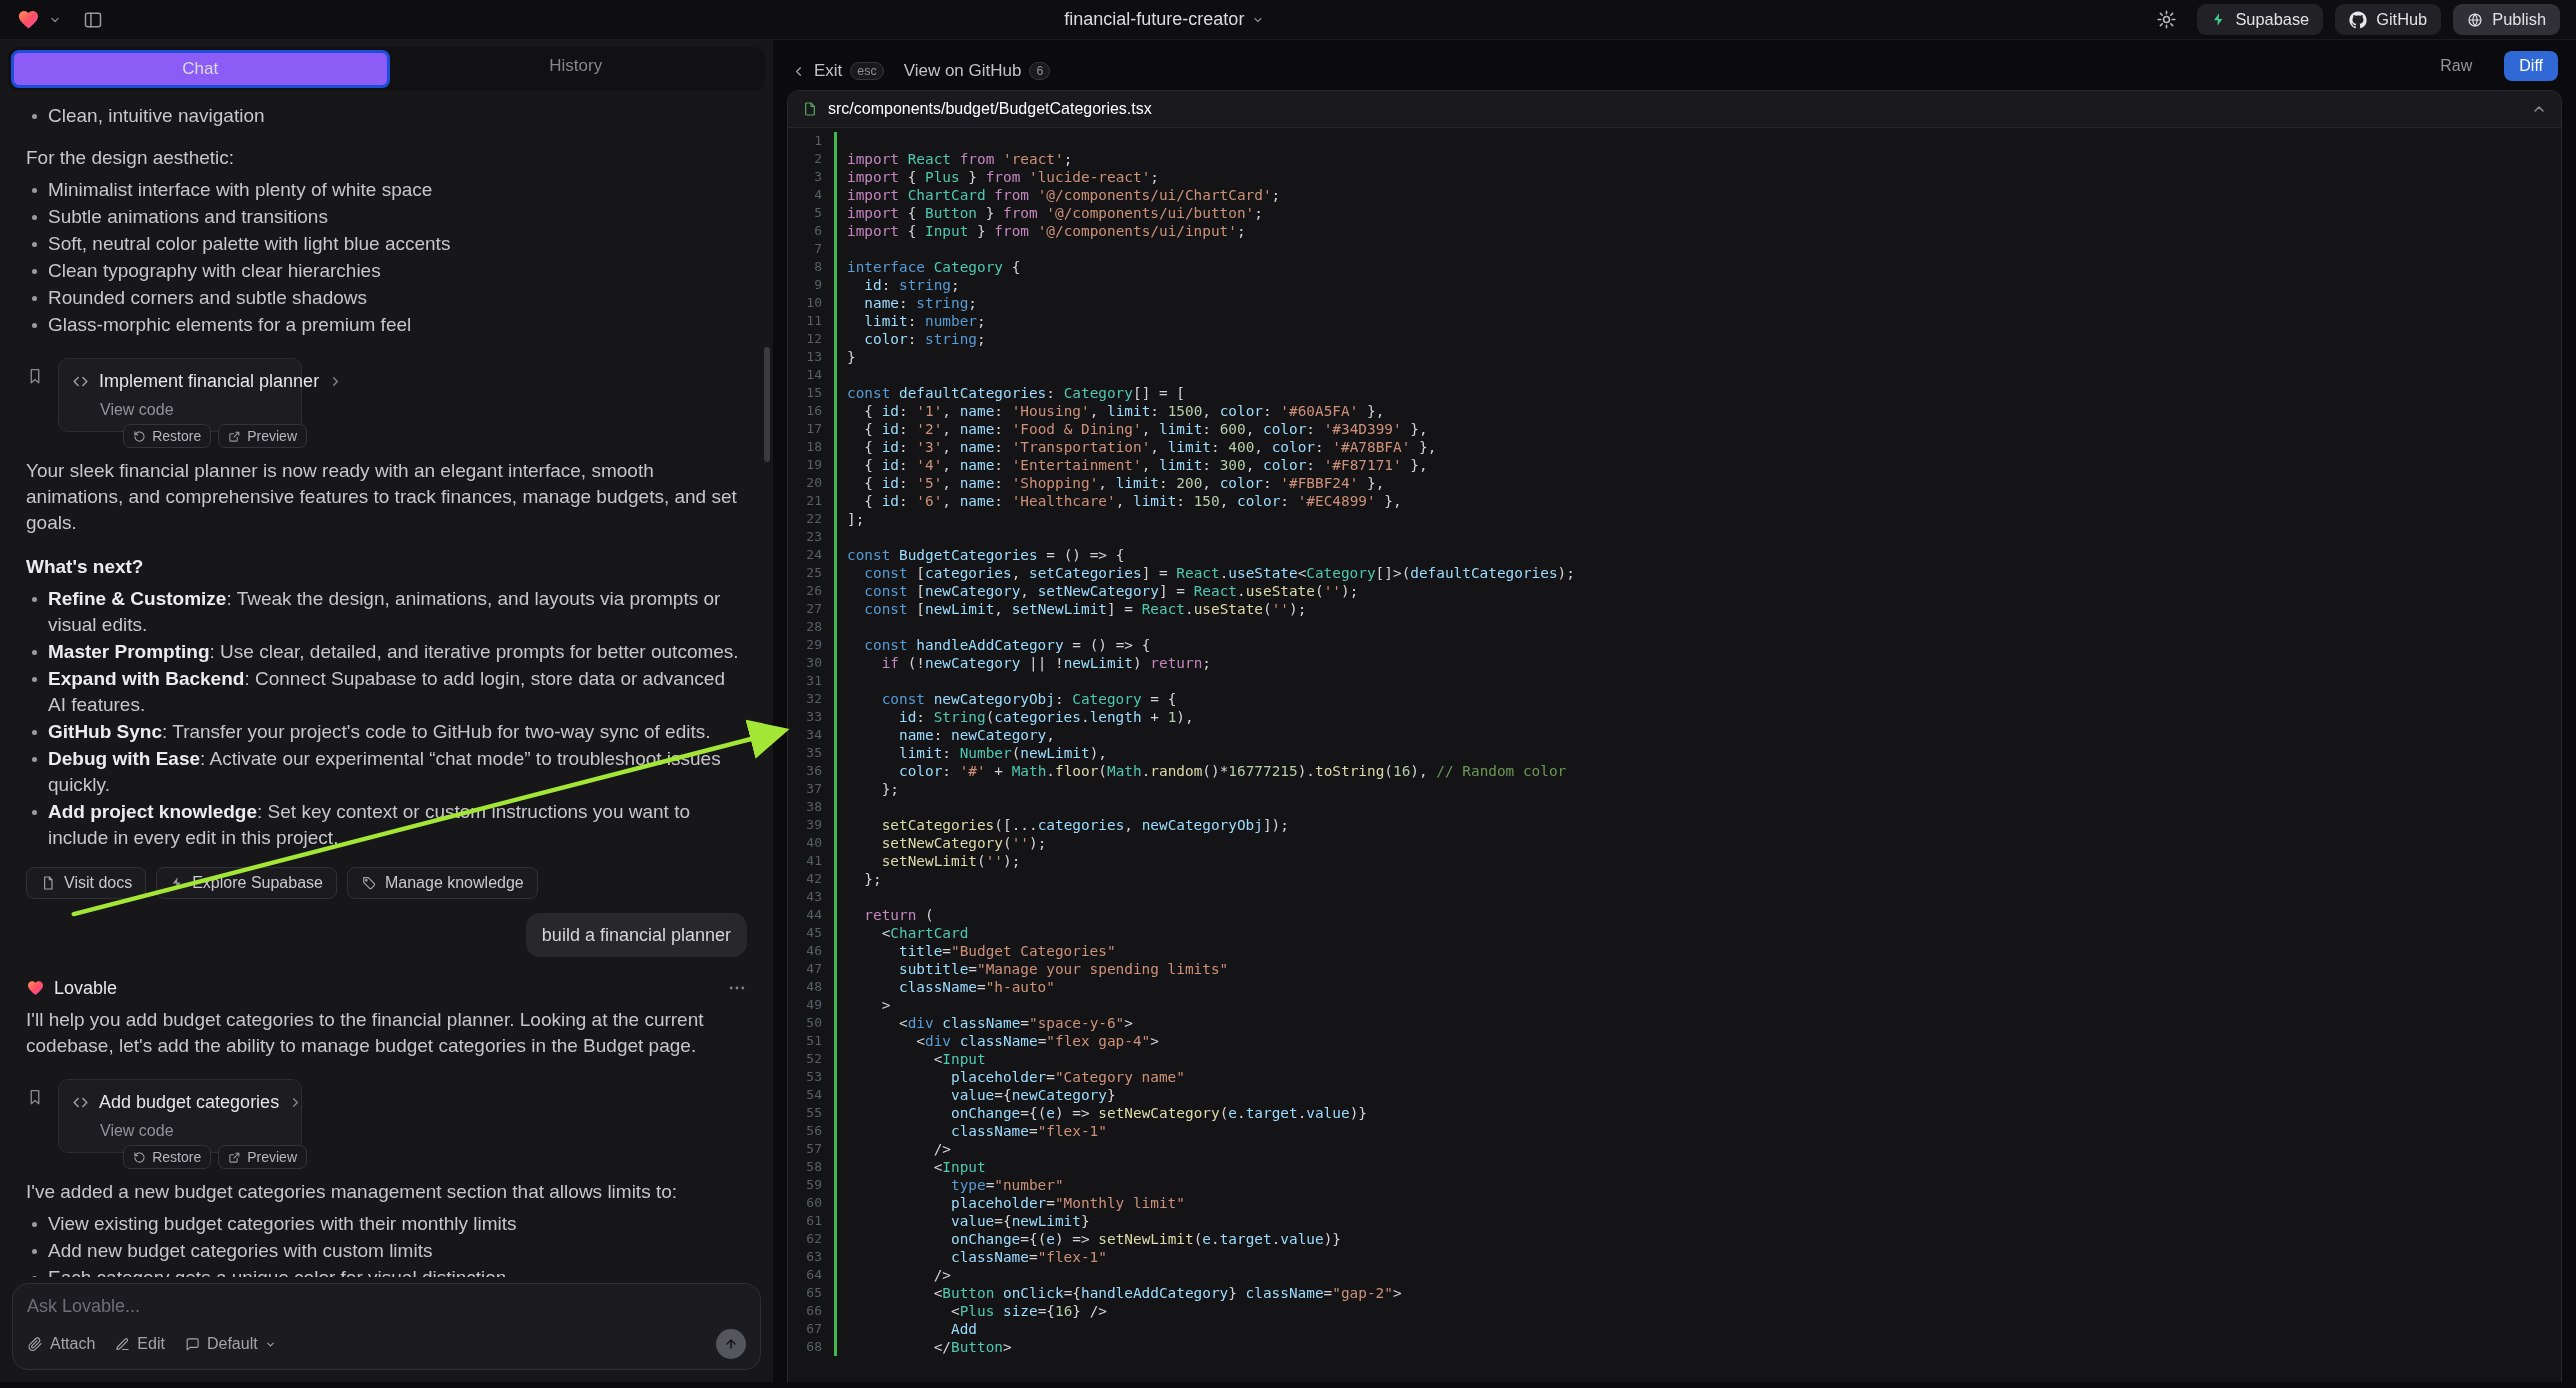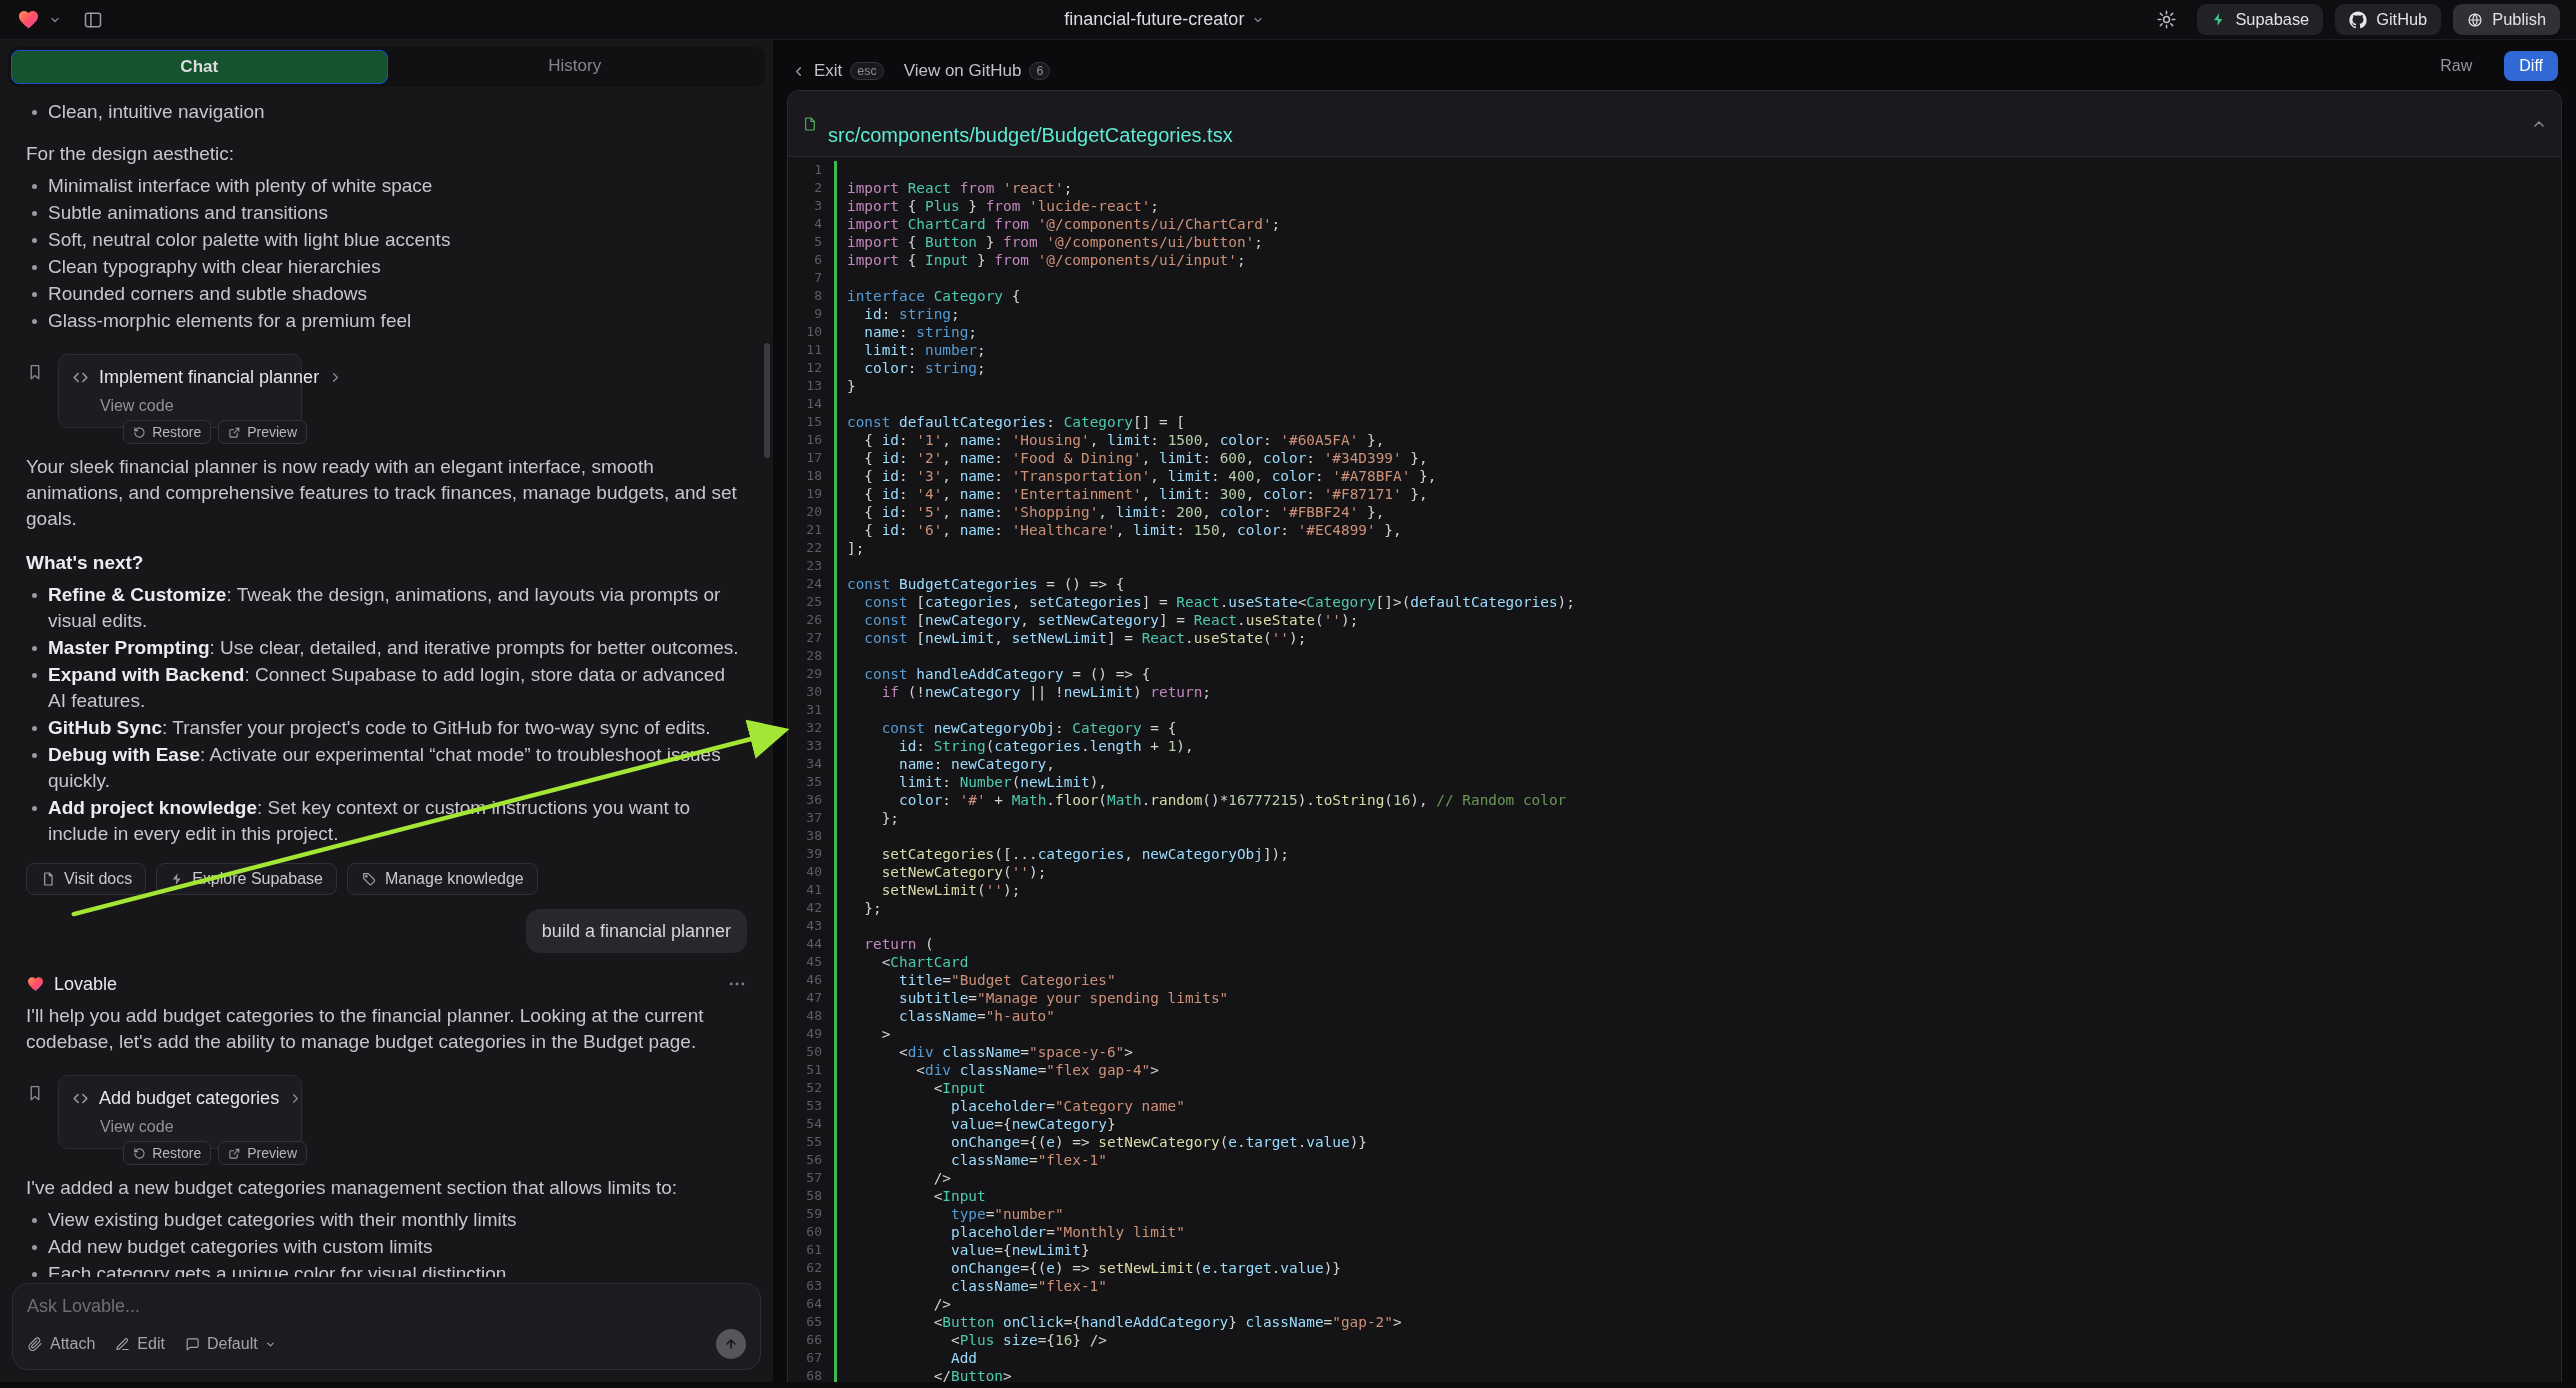--- a/index.html
+++ b/index.html
@@ -20,21 +20,21 @@
   .tb-btn.publish { background:#303036; }
   .gh-icon { color:#e8e8ec; }
 
   
   .main { display:flex; height:calc(100% - 46px); }
 
   
   .chat-panel { width:773px; flex:none; background:#17171a; display:flex; flex-direction:column; position:relative; }
   .tabs { display:flex; margin:7px 8px 2px; background:#111114; border-radius:10px; padding:3px; }
   .tab { flex:1; text-align:center; padding:6px 0; font-size:17px; color:#85858c; border-radius:8px; }
-  .tab.active { background:#14532d; color:#dcdce0; border:1px solid #1d4ed8;font-weight:bold; }
+  .tab.active { background:#8b5cf6; color:#dcdce0; border:3px solid #1d4ed8; }
   .chat-scroll { flex:1; overflow:hidden; padding:4px 26px 0; position:relative; font-size:19px; line-height:26px; color:#c6c6cc; }
   .chat-scroll p { margin-top:16px; }
   ul.bullets { list-style:none; margin-top:6px; }
   ul.bullets li { position:relative; padding-left:22px; margin:1px 0; }
   ul.bullets li::before { content:""; position:absolute; left:6px; top:11px; width:5px; height:5px; border-radius:50%; background:#9a9aa1; }
   ul.bullets li b { color:#ececf0; font-weight:700; }
   .h-bold { margin-top:18px; font-weight:700; color:#ececf0; font-size:19px; line-height:26px; }
 
   .version-row { display:flex; align-items:flex-start; gap:14px; margin-top:20px; margin-bottom:26px; }
   .version-row .bookmark { color:#8a8a91; margin-top:9px; }
@@ -76,21 +76,21 @@
   .ph-btn { display:flex; align-items:center; gap:8px; font-size:17px; color:#c2c2c8; }
   .ph-btn .icon { color:#9a9aa1; }
   .kbd { border:1px solid #35353b; border-radius:9px; padding:1px 6px; font-size:12.4px; color:#8f8f96; background:#1a1a1e; }
   .spacer { flex:1; }
   .raw-btn { font-size:16px; color:#94949b; padding:6px 12px; }
   .diff-btn { font-size:16px; color:#fff; background:var(--accent-blue,#3069d6); border-radius:8px; padding:6px 15px; }
 
   .code-panel { margin:2px 14px 0; flex:1; background:#141417; border:1px solid #29292e; border-bottom:none; border-radius:12px 12px 0 0; overflow:hidden; display:flex; flex-direction:column; }
   .file-header { display:flex; align-items:center; gap:10px; padding:9px 14px; background:#1a1a1e; border-bottom:1px solid #26262b; }
   .file-header .file { color:#5aa85a; }
-  .file-path { font-size:20px; color:#5eead4; flex:1;margin-top:24px; }
+  .file-path { font-size:16px; color:#ffffff; flex:1; }
   .file-header .chev-up { color:#8a8a91; }
   .code-body { flex:1; padding-top:4px; overflow:hidden; font-family:"DejaVu Sans Mono",monospace; font-size:14.4px; }
   .code-line { display:flex; height:18px; line-height:18px; }
   .ln { width:46px; flex:none; text-align:right; padding-right:12px; color:#585f66; font-size:13px; user-select:none; }
   .code-text { flex:1; border-left:3px solid var(--diff-green,#3fb950); padding-left:10px; white-space:pre; color:#d4d4d4; overflow:hidden; }
   .c-kw  { color:#c586c0; }
   .c-kw2 { color:#569cd6; }
   .c-type{ color:#4ec9b0; }
   .c-str { color:#ce9178; }
   .c-num { color:#b5cea8; }

